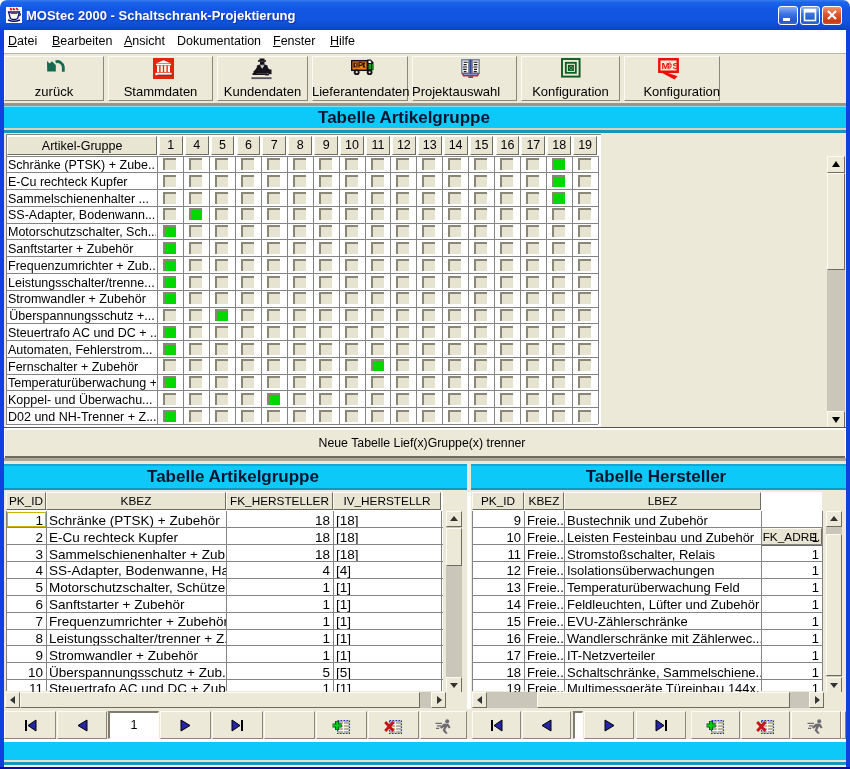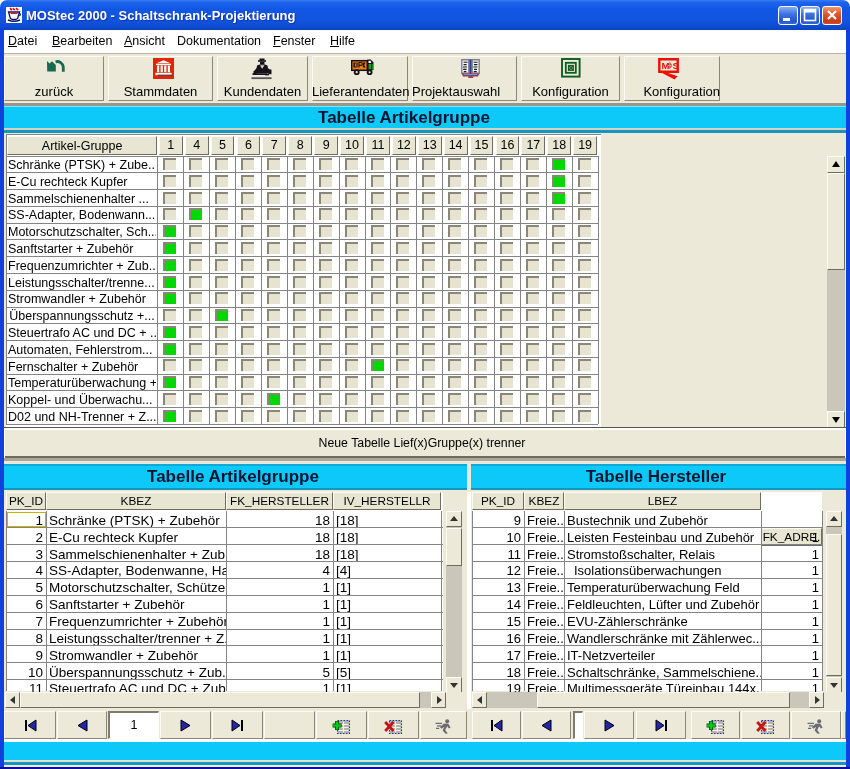--- a/index.html
+++ b/index.html
@@ -606,21 +606,21 @@
 <div class="txt" style="left:564.0px;top:529.8px;width:197.0px;padding-left:3px;text-align:left;font-size:13.0px;box-sizing:border-box;">Leisten Festeinbau und Zubehör</div>
 <div class="txt" style="left:761.0px;top:529.8px;width:61.0px;padding-right:3px;text-align:right;font-size:13.0px;box-sizing:border-box;">1</div>
 <div class="hl" style="left:472px;top:544.2px;width:350px;"></div>
 <div class="txt" style="left:472.0px;top:546.6px;width:52.0px;padding-right:3px;text-align:right;font-size:13.0px;box-sizing:border-box;">11</div>
 <div class="txt" style="left:524.0px;top:546.6px;width:40.0px;padding-left:3px;text-align:left;font-size:13.0px;box-sizing:border-box;">Freie...</div>
 <div class="txt" style="left:564.0px;top:546.6px;width:197.0px;padding-left:3px;text-align:left;font-size:13.0px;box-sizing:border-box;">Stromstoßschalter, Relais</div>
 <div class="txt" style="left:761.0px;top:546.6px;width:61.0px;padding-right:3px;text-align:right;font-size:13.0px;box-sizing:border-box;">1</div>
 <div class="hl" style="left:472px;top:561.1px;width:350px;"></div>
 <div class="txt" style="left:472.0px;top:563.4px;width:52.0px;padding-right:3px;text-align:right;font-size:13.0px;box-sizing:border-box;">12</div>
 <div class="txt" style="left:524.0px;top:563.4px;width:40.0px;padding-left:3px;text-align:left;font-size:13.0px;box-sizing:border-box;">Freie...</div>
-<div class="txt" style="left:564.0px;top:563.4px;width:197.0px;padding-left:10px;text-align:left;font-size:13.0px;box-sizing:border-box;">Isolationsüberwachungen</div>
+<div class="txt" style="left:564.0px;top:563.4px;width:197.0px;padding-left:3px;text-align:left;font-size:13.0px;box-sizing:border-box;">Isolationsüberwachungen</div>
 <div class="txt" style="left:761.0px;top:563.4px;width:61.0px;padding-right:3px;text-align:right;font-size:13.0px;box-sizing:border-box;">1</div>
 <div class="hl" style="left:472px;top:577.9px;width:350px;"></div>
 <div class="txt" style="left:472.0px;top:580.3px;width:52.0px;padding-right:3px;text-align:right;font-size:13.0px;box-sizing:border-box;">13</div>
 <div class="txt" style="left:524.0px;top:580.3px;width:40.0px;padding-left:3px;text-align:left;font-size:13.0px;box-sizing:border-box;">Freie...</div>
 <div class="txt" style="left:564.0px;top:580.3px;width:197.0px;padding-left:3px;text-align:left;font-size:13.0px;box-sizing:border-box;">Temperaturüberwachung Feld</div>
 <div class="txt" style="left:761.0px;top:580.3px;width:61.0px;padding-right:3px;text-align:right;font-size:13.0px;box-sizing:border-box;">1</div>
 <div class="hl" style="left:472px;top:594.8px;width:350px;"></div>
 <div class="txt" style="left:472.0px;top:597.1px;width:52.0px;padding-right:3px;text-align:right;font-size:13.0px;box-sizing:border-box;">14</div>
 <div class="txt" style="left:524.0px;top:597.1px;width:40.0px;padding-left:3px;text-align:left;font-size:13.0px;box-sizing:border-box;">Freie...</div>
 <div class="txt" style="left:564.0px;top:597.1px;width:197.0px;padding-left:3px;text-align:left;font-size:13.0px;box-sizing:border-box;">Feldleuchten, Lüfter und Zubehör</div>

